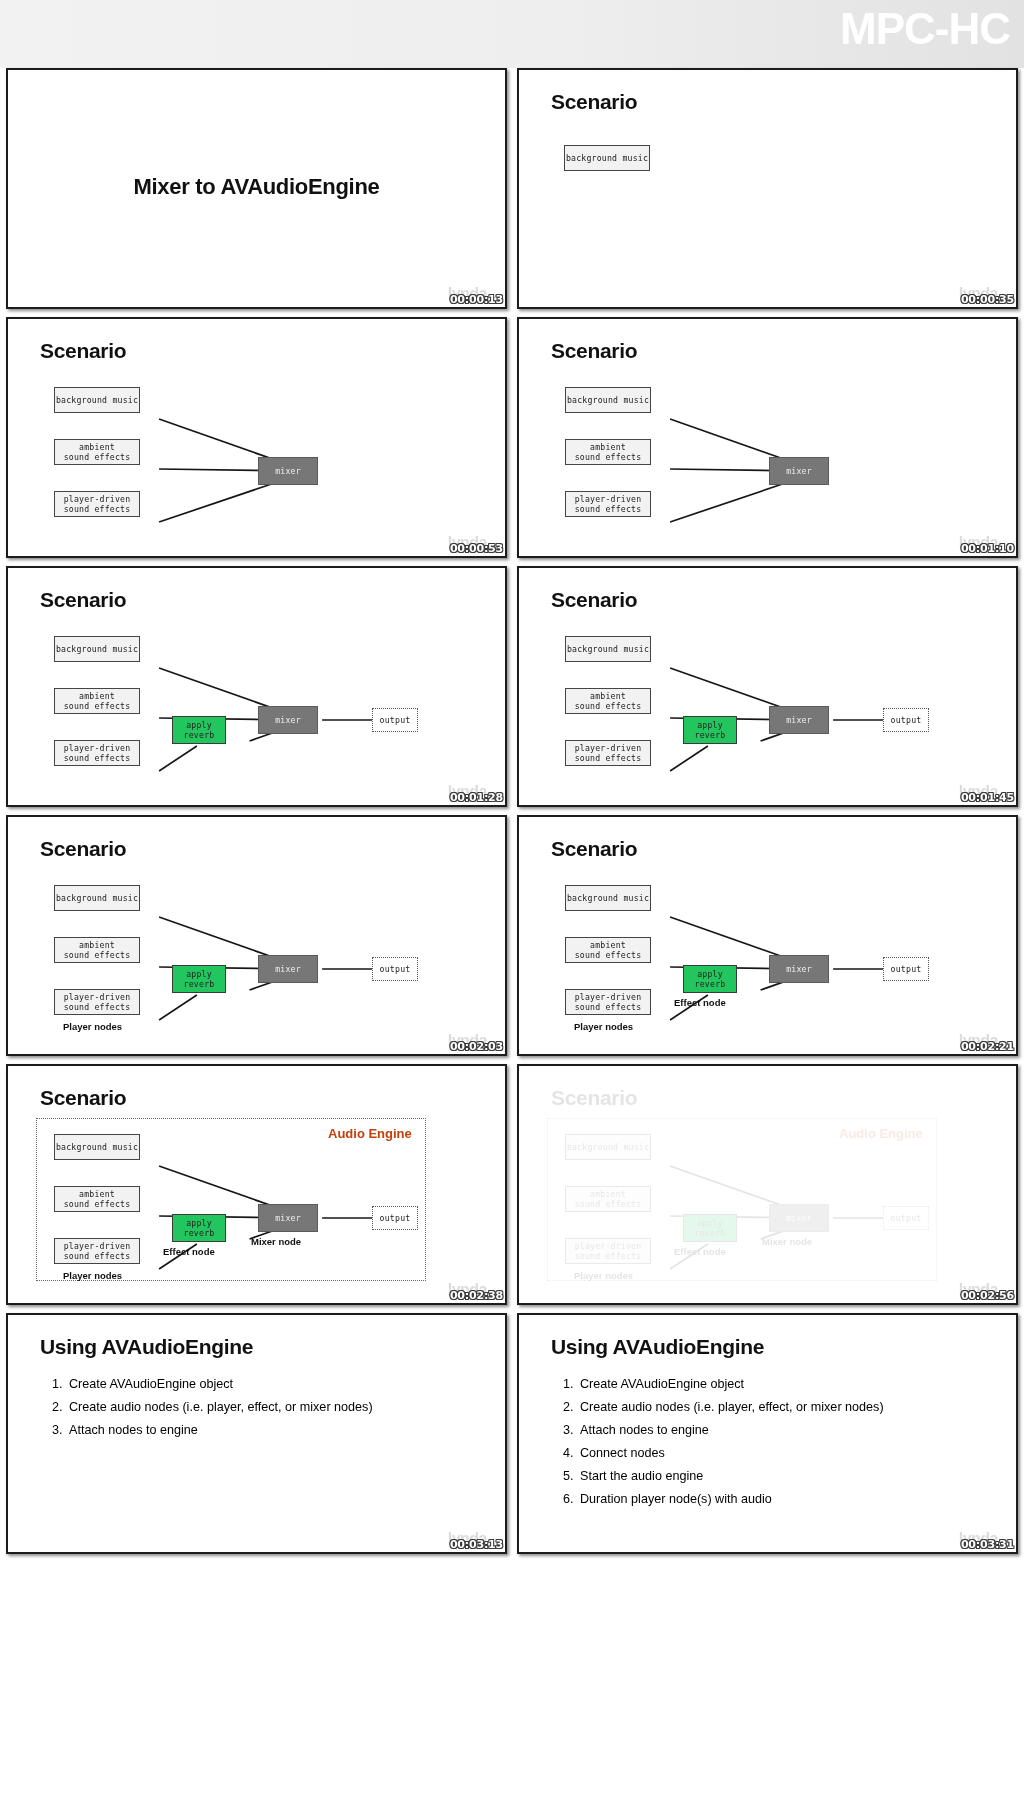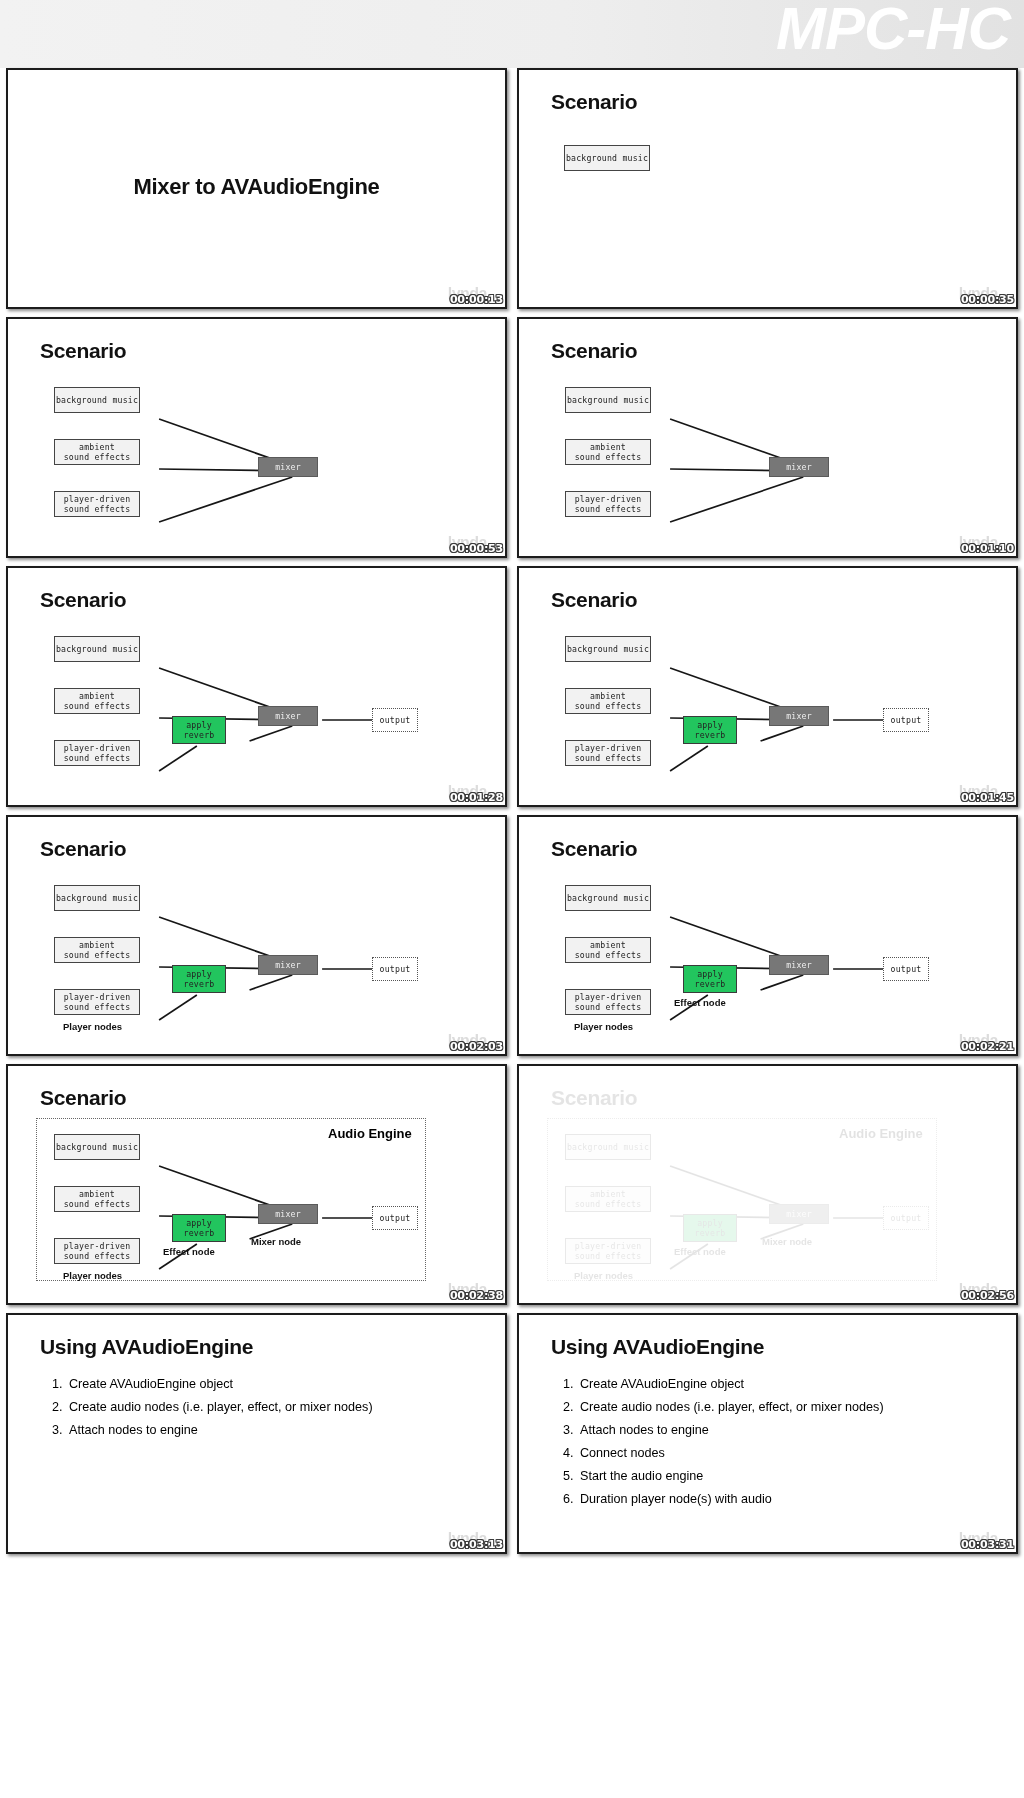--- a/index.html
+++ b/index.html
@@ -23,26 +23,25 @@
     left: 7px; top: 6px;
     font-size: 12.5px;
     line-height: 14.4px;
     color: #1a1a1a;
     white-space: nowrap;
   }
   #file-info div { height: 14.4px; }
   #mpc-logo {
     position: absolute;
     right: 14px; top: 2px;
-    font-size: 60px;
+    font-size: 44px;
     font-weight: bold;
     color: #ffffff;
     letter-spacing: -1px;
     line-height: 54px;
-    font-style: italic;
   }
 
   
   #grid {
     position: relative;
     width: 1024px;
     padding: 0 6px;
     display: grid;
     grid-template-columns: repeat(2, 1fr);
     gap: 8px 10px;
@@ -99,21 +98,21 @@
   }
   .node.player {
     background: #f2f2f2;
     border: 1px solid #444444;
     width: 86px; height: 26px;
   }
   .node.mixer {
     background: #777777;
     border: 1px solid #5a5a5a;
     color: #efefef;
-    width: 60px; height: 20px;
+    width: 60px; height: 28px;
   }
   .node.effect {
     background: #22c55e;
     border: 1px solid #3a3a3a;
     width: 54px; height: 28px;
   }
   .node.output {
     background: #ffffff;
     border: 1px dotted #555555;
     width: 46px; height: 24px;
@@ -123,21 +122,21 @@
     position: absolute;
     font-size: 9.5px;
     font-weight: bold;
     color: #111111;
     white-space: nowrap;
   }
   .engine-label {
     position: absolute;
     font-size: 13px;
     font-weight: bold;
-    color: #000000;
+    color: #c2410c;
     white-space: nowrap;
   }
   .engine-box {
     position: absolute;
     border: 1px dotted #666666;
   }
 
   svg.edges {
     position: absolute;
     inset: 0;

